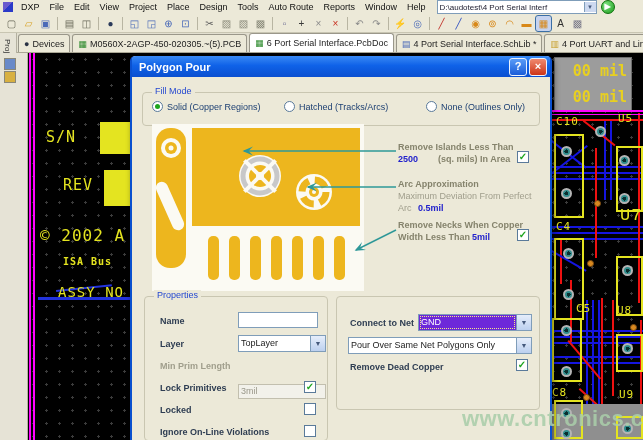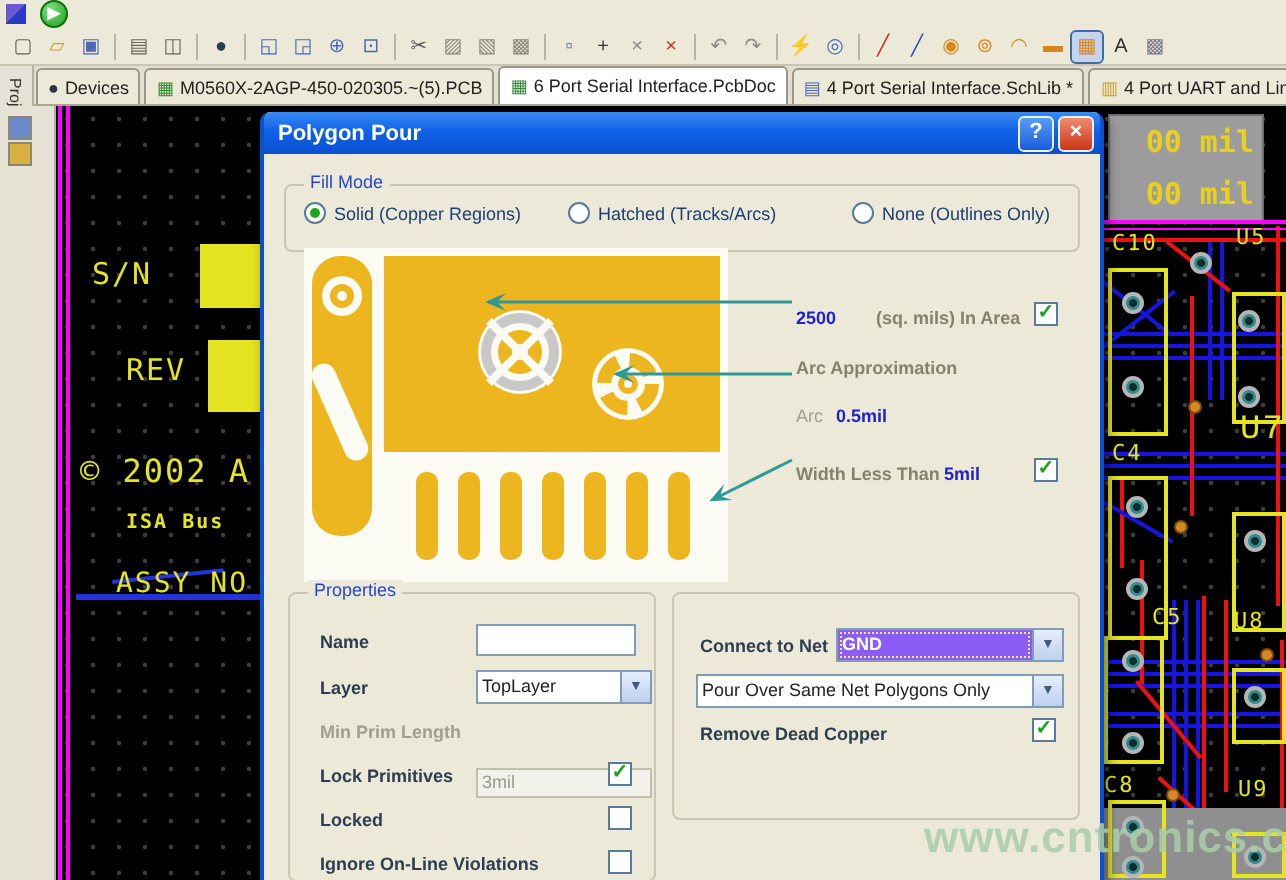--- a/index.html
+++ b/index.html
@@ -77,31 +77,49 @@
   .val{position:absolute;font-size:9px;font-weight:bold;color:#2222cc;white-space:nowrap;}
   .cb{position:absolute;width:12px;height:12px;background:#fff;border:1px solid #5a7a9a;box-sizing:border-box;
       font-size:10px;line-height:10px;text-align:center;color:#1ea51e;font-weight:bold;}
   .plabel{position:absolute;font-size:9px;font-weight:bold;color:#2e3d52;white-space:nowrap;}
   .plabel.dis{color:#a09e8c;}
   .tfield{position:absolute;background:#fff;border:1px solid #7f9db9;box-sizing:border-box;font-size:9px;
           color:#222;padding:1px 2px;overflow:hidden;white-space:nowrap;}
   .tfield.dis{background:#f2f1ea;color:#9a988a;border-color:#c2bfae;}
   .sel{position:absolute;background:#fff;border:1px solid #7f9db9;box-sizing:border-box;display:flex;align-items:stretch;overflow:hidden;}
   .sel .selval{flex:1;font-size:9px;color:#222;padding:2px 2px 0 2px;white-space:nowrap;overflow:hidden;}
-  .sel .selval.hl{background:#8b5cf6;color:#fff;outline:1px dotted #f7e48a;outline-offset:-2px;font-weight:bold;}
+  .sel .selval.hl{background:#6d28d9;color:#fff;outline:1px dotted #f7e48a;outline-offset:-2px;}
   .sel .selarrow{width:14px;background:linear-gradient(#e6eefb,#bcd0ef);border-left:1px solid #7f9db9;color:#44597c;
                  font-size:7px;line-height:15px;text-align:center;flex:none;}
 </style>
 </head>
 <body>
 
 <div id="app">
 
   <div id="menubar">
     <span id="dxp-logo"></span>
+    <nav id="menu-items">
+        <span class="menu-item">DXP</span>
+        <span class="menu-item">File</span>
+        <span class="menu-item">Edit</span>
+        <span class="menu-item">View</span>
+        <span class="menu-item">Project</span>
+        <span class="menu-item">Place</span>
+        <span class="menu-item">Design</span>
+        <span class="menu-item">Tools</span>
+        <span class="menu-item">Auto Route</span>
+        <span class="menu-item">Reports</span>
+        <span class="menu-item">Window</span>
+        <span class="menu-item">Help</span>
+      </nav>
+    <div id="doc-combo">
+      <span id="combo-text">D:\audotest\4 Port Serial Interf</span>
+      <span class="combo-arrow">▼</span>
+    </div>
     <span id="advisor">▶</span>
   </div>
 
   <div id="toolbar">
       <span class="tbicon" style="color: rgb(106, 106, 90);">▢</span>
       <span class="tbicon" style="color: rgb(216, 160, 32);">▱</span>
       <span class="tbicon" style="color: rgb(74, 106, 184);">▣</span>
       <span class="tbsep"></span>
       <span class="tbicon" style="color: rgb(106, 106, 90);">▤</span>
       <span class="tbicon" style="color: rgb(106, 106, 90);">◫</span>
@@ -298,28 +316,31 @@
       <defs>
         <marker id="ah" markerWidth="8" markerHeight="8" refX="6" refY="3" orient="auto">
           <path d="M7,3 L0,0 L3,3 L0,6 Z" fill="#2e9898"></path>
         </marker>
       </defs>
       <line x1="264" y1="95" x2="112" y2="95" stroke="#2e9898" stroke-width="1.5" marker-end="url(#ah)"></line>
       <line x1="264" y1="131" x2="176" y2="131" stroke="#2e9898" stroke-width="1.5" marker-end="url(#ah)"></line>
       <line x1="264" y1="174" x2="224" y2="194" stroke="#2e9898" stroke-width="1.5" marker-end="url(#ah)"></line>
     </svg>
 
+    <span class="ann" style="left:266px;top:86px;">Remove Islands Less Than</span>
     <span class="val" style="left:266px;top:98px;">2500</span>
     <span class="ann" style="left:306px;top:98px;">(sq. mils) In Area</span>
     <span class="cb" style="left:385px;top:95px;">✓</span>
 
     <span class="ann" style="left:266px;top:123px;">Arc Approximation</span>
+    <span class="ann dim" style="left:266px;top:135px;">Maximum Deviation From Perfect</span>
     <span class="ann dim" style="left:266px;top:147px;">Arc</span>
     <span class="val" style="left:286px;top:147px;">0.5mil</span>
 
+    <span class="ann" style="left:266px;top:164px;">Remove Necks When Copper</span>
     <span class="ann" style="left:266px;top:176px;">Width Less Than</span>
     <span class="val" style="left:340px;top:176px;">5mil</span>
     <span class="cb" style="left:385px;top:173px;">✓</span>
 
     <div class="gb" style="left:12px;top:240px;width:182px;height:143px;"></div>
     <span class="gbcap" style="left:22px;top:234px;">Properties</span>
     <span class="plabel" style="left:28px;top:260px;">Name</span>
     <span class="tfield" style="left:106px;top:256px;width:80px;height:16px;"></span>
     <span class="plabel" style="left:28px;top:283px;">Layer</span>
     <div class="sel" style="left:106px;top:279px;width:88px;height:17px;">

